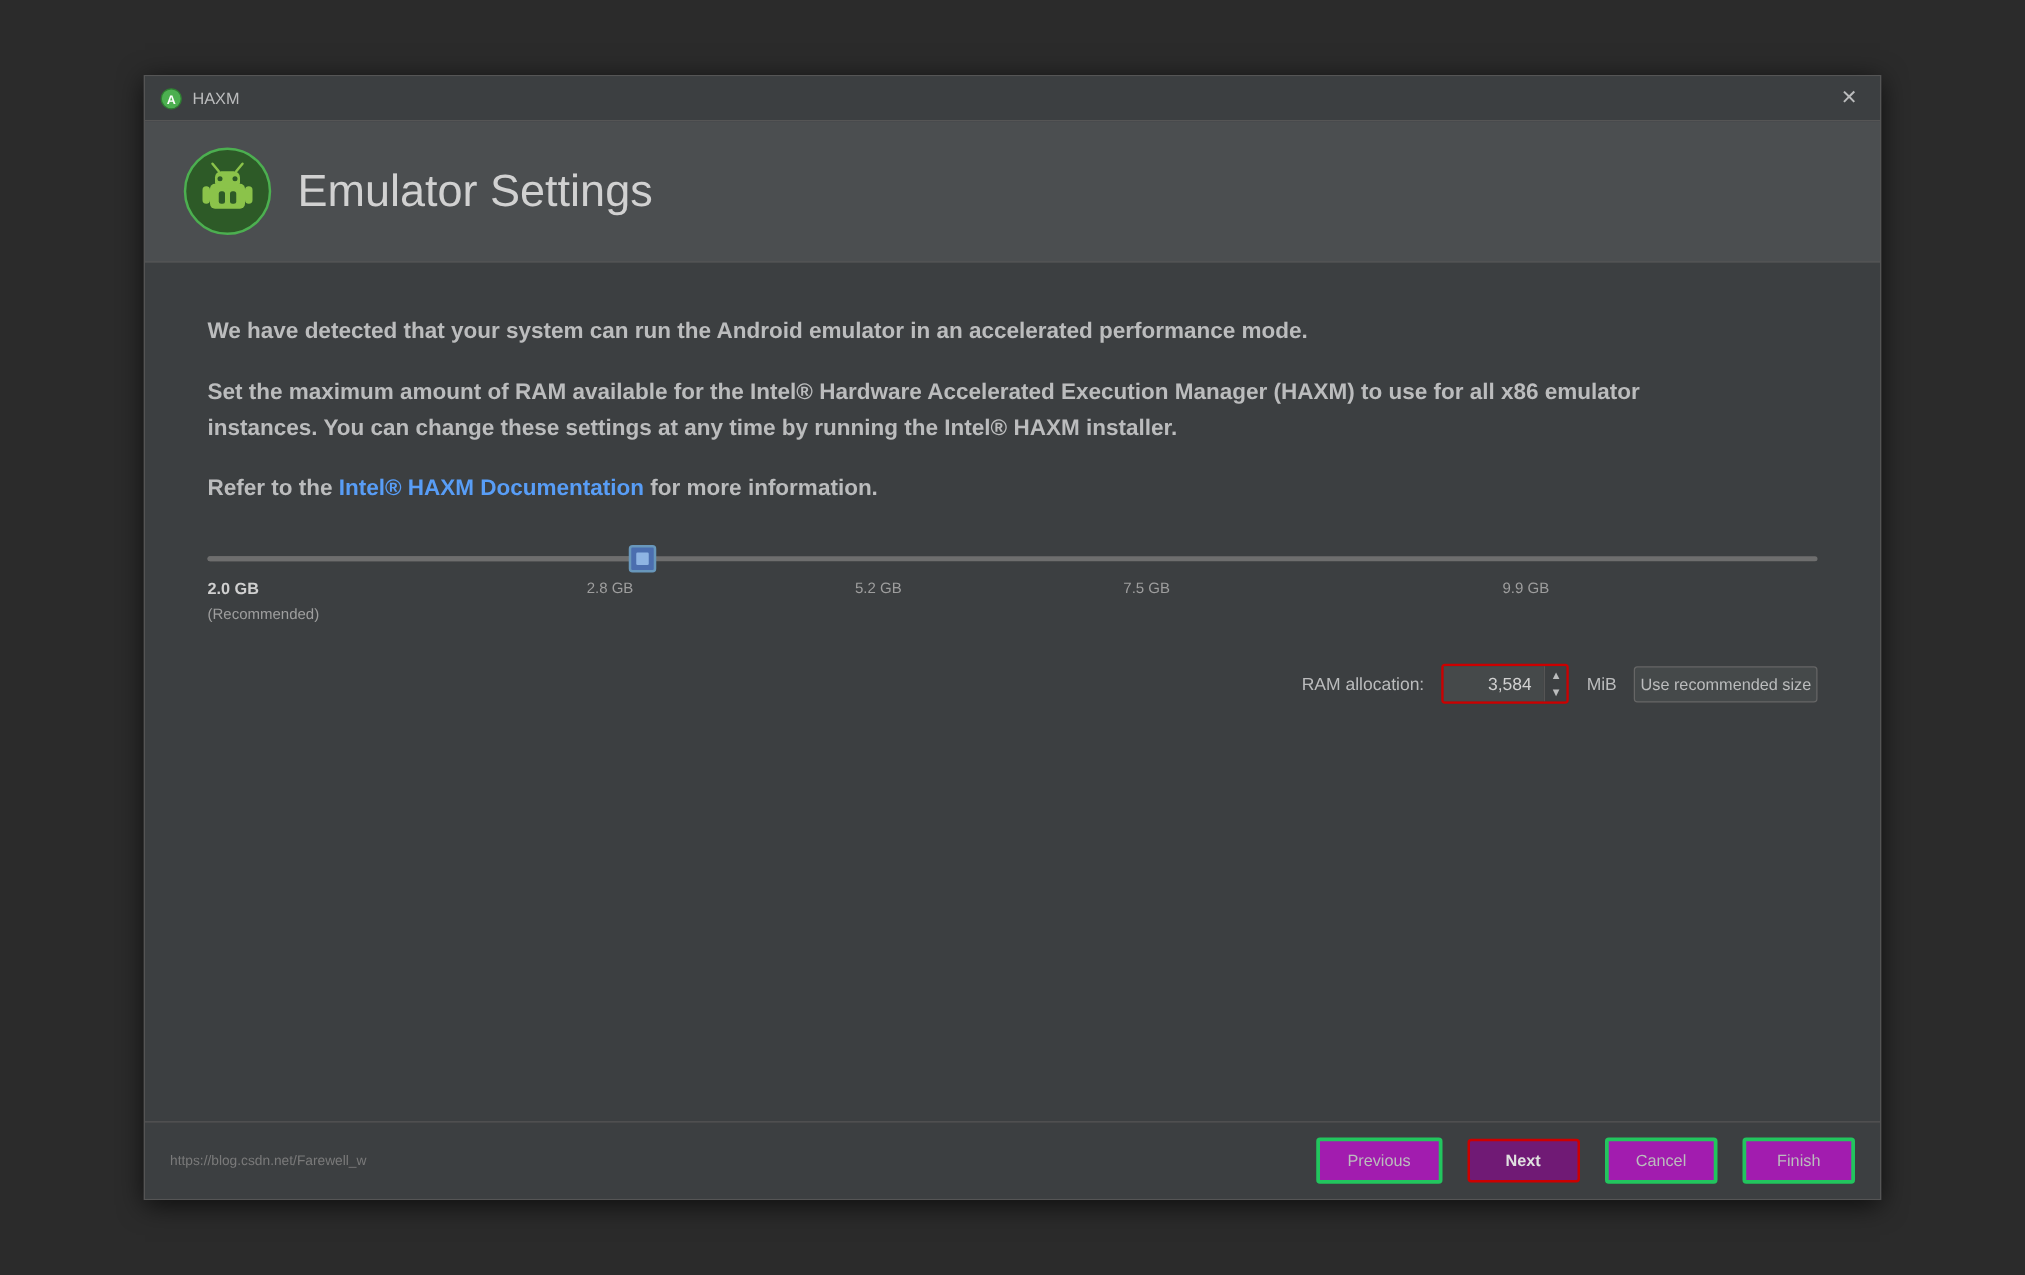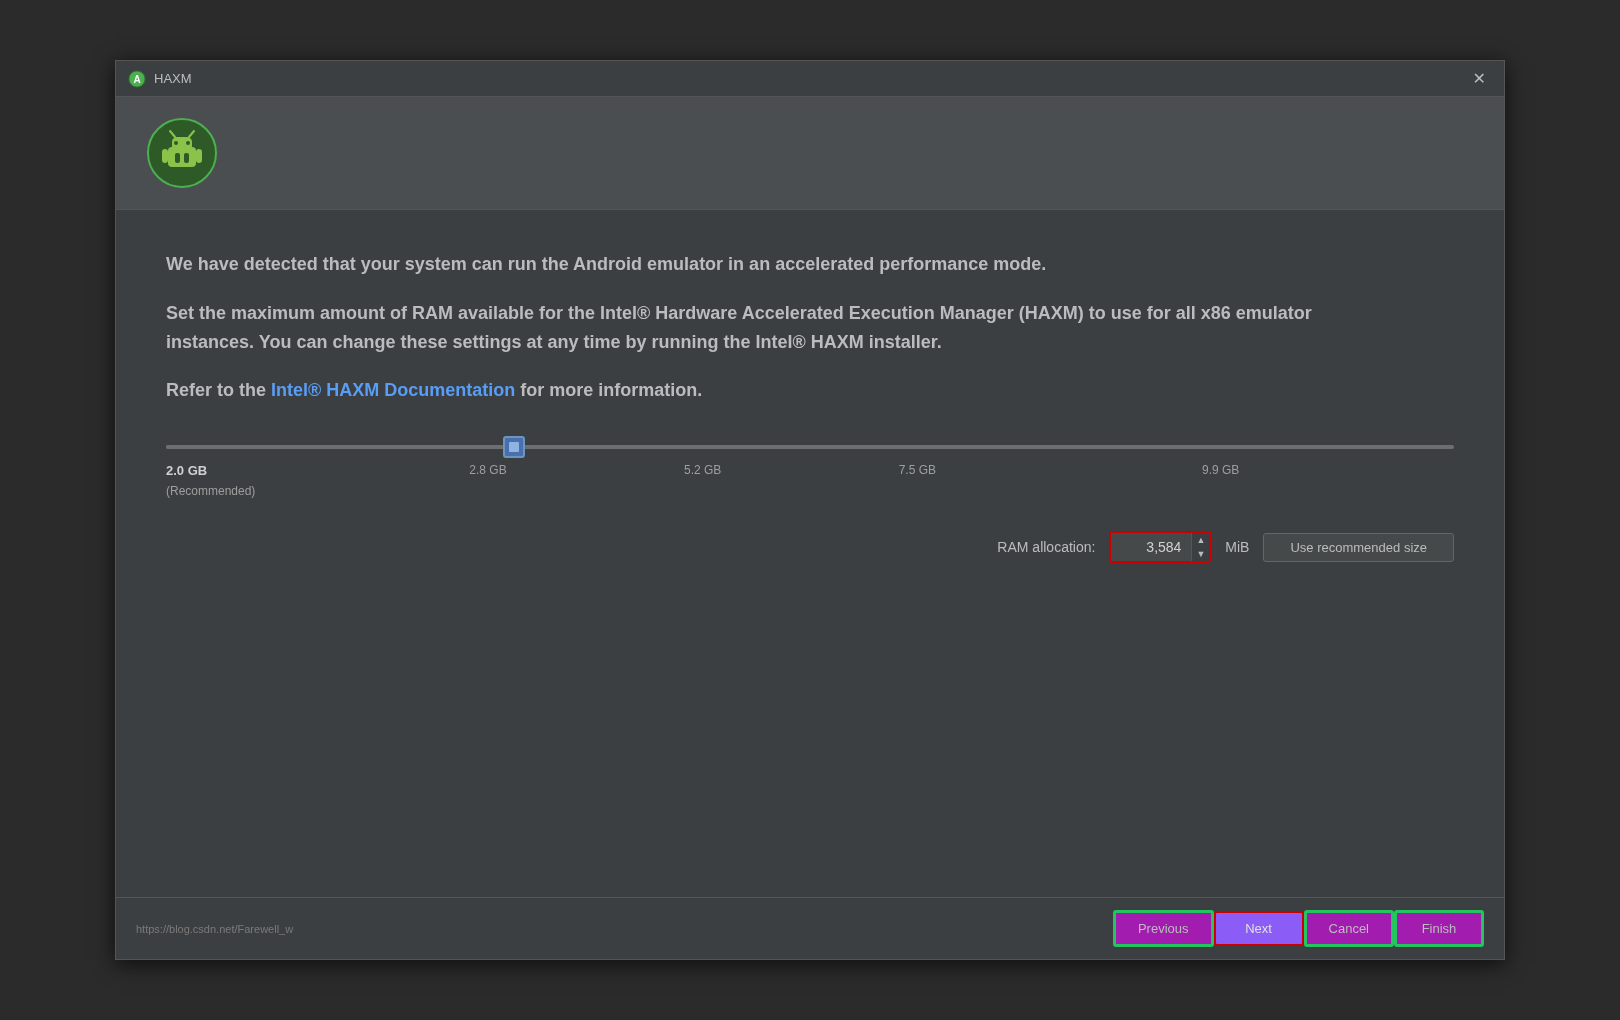--- a/index.html
+++ b/index.html
@@ -227,33 +227,33 @@
     .mib-label {
       font-size: 14px;
       color: #bbbcbd;
     }
 
     .use-recommended-btn {
       background: #45494a;
       border: 1px solid #666;
       color: #bbbcbd;
       font-size: 13px;
-      padding: 6px 26px;
+      padding: 6px 4px;
       cursor: pointer;
       border-radius: 3px;
     }
 
     
     .bottom-bar {
       display: flex;
       align-items: center;
       justify-content: flex-end;
       padding: 12px 20px;
       border-top: 1px solid #555;
-      gap: 0;
+      gap: 20px;
       flex-shrink: 0;
       background: #3c3f41;
     }
 
     .url-bar {
       flex: 1;
       font-size: 11px;
       color: #7a7a7a;
       overflow: hidden;
       text-overflow: ellipsis;
@@ -265,24 +265,24 @@
       border: 3px solid #22c55e;
       color: #bbbcbd;
       font-size: 13px;
       padding: 8px 22px;
       cursor: pointer;
       border-radius: 3px;
       min-width: 90px;
     }
 
     .bottom-btn.primary {
-      background: #8b5cf6;
+      background: #701a75;
       border: 2px solid #cc0000;
       color: #e0e0e0;
-      font-weight: normal;
+      font-weight: bold;
     }
 
     
     .slider-labels-row {
       display: grid;
       grid-template-columns: 1fr 1fr 1fr 1fr 1fr 1fr;
       margin-top: 8px;
     }
 
     .slider-tick-label {
@@ -330,20 +330,21 @@
         <rect x="26" y="20" width="20" height="14" rx="5"></rect>
         <rect x="29" y="36" width="5" height="10" rx="2" fill="#2d5a27"></rect>
         <rect x="38" y="36" width="5" height="10" rx="2" fill="#2d5a27"></rect>
         <circle cx="30" cy="26" r="2" fill="#2d5a27"></circle>
         <circle cx="42" cy="26" r="2" fill="#2d5a27"></circle>
 
         <line x1="29" y1="20" x2="24" y2="14" stroke="#8BC34A" stroke-width="2" stroke-linecap="round"></line>
         <line x1="43" y1="20" x2="48" y2="14" stroke="#8BC34A" stroke-width="2" stroke-linecap="round"></line>
       </g>
     </svg>
+    <span class="header-title">Emulator Settings</span>
   </div>
 
   <div class="content-area">
 
     <p class="paragraph">We have detected that your system can run the Android emulator in an accelerated performance mode.</p>
 
     <p class="paragraph">Set the maximum amount of RAM available for the Intel® Hardware Accelerated Execution Manager (HAXM) to use for all x86 emulator instances. You can change these settings at any time by running the Intel® HAXM installer.</p>
 
     <p class="paragraph">
       <span>Refer to the </span>

